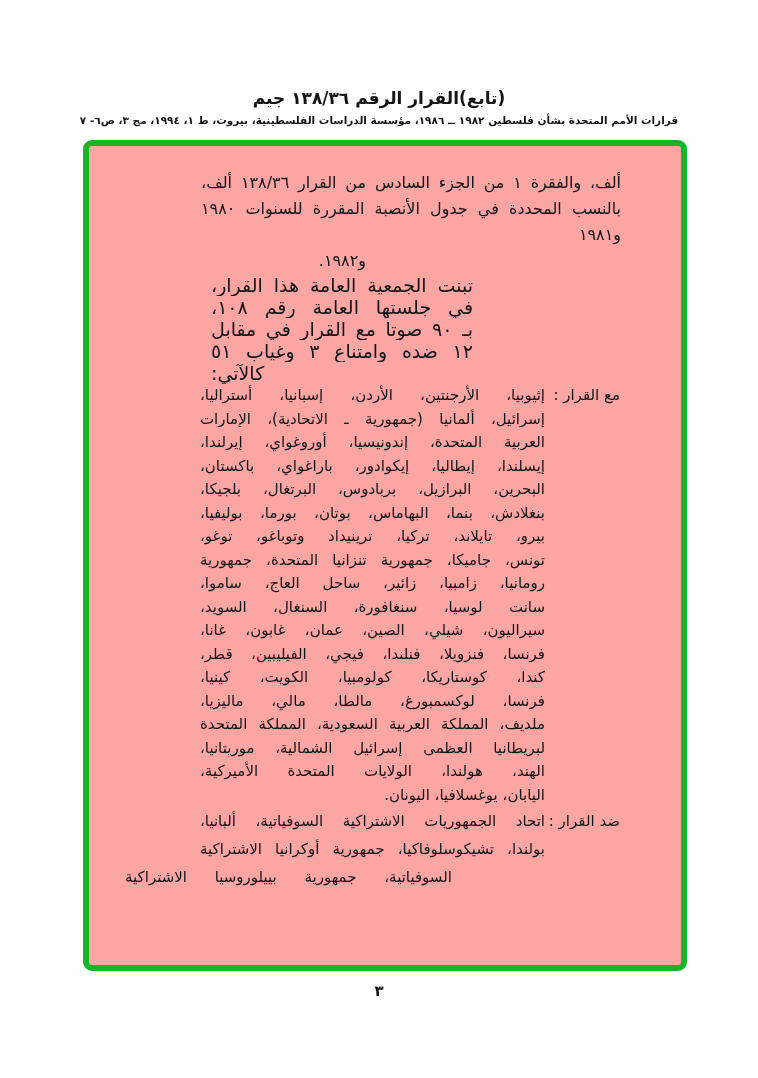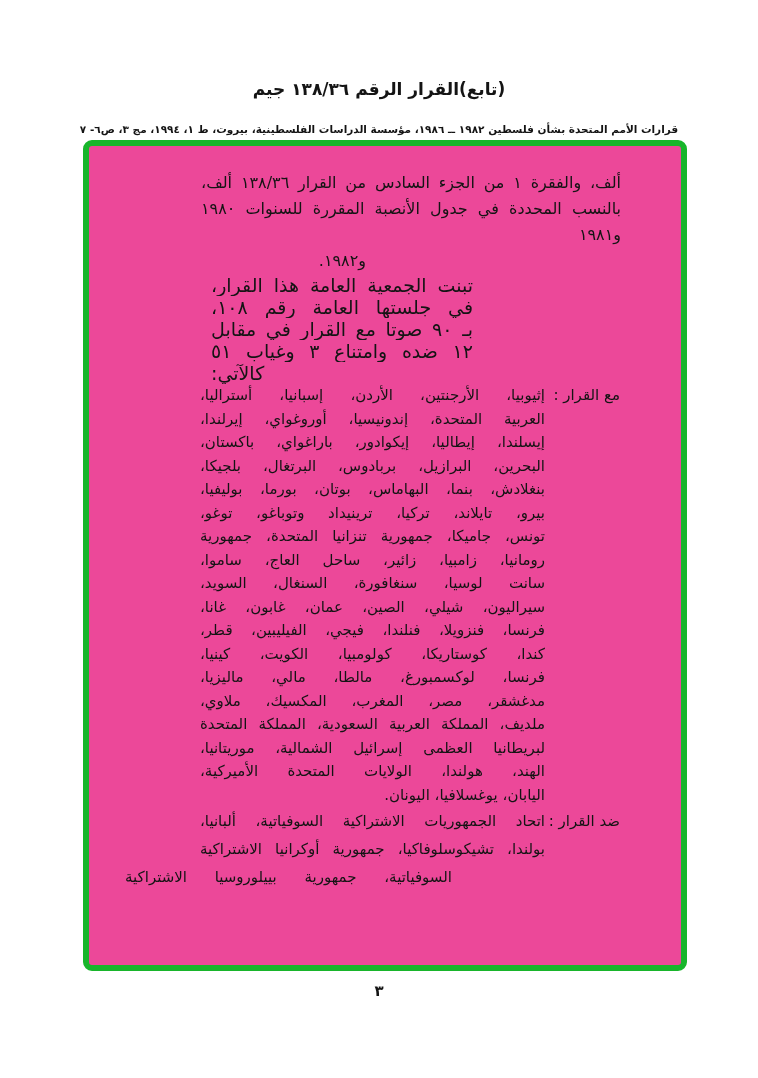--- a/index.html
+++ b/index.html
@@ -5,30 +5,30 @@
   html,body{margin:0;padding:0;}
   body{
     position:relative;
     width:758px;height:1078px;
     background:#ffffff;
     color:#141414;
     font-family:"DejaVu Sans", sans-serif;
     overflow:hidden;
   }
   .header{position:absolute;top:78px;left:0;width:758px;text-align:center;direction:rtl;}
-  .doc-title{font-weight:bold;font-size:17px;line-height:22px;letter-spacing:0;}
-  .doc-subtitle{font-weight:bold;font-size:10.5px;line-height:14px;margin-top:22px;white-space:nowrap;}
+  .doc-title{font-weight:bold;font-size:17px;line-height:22px;letter-spacing:0;margin-top:9px;}
+  .doc-subtitle{font-weight:bold;font-size:10.5px;line-height:14px;margin-top:4px;white-space:nowrap;}
 
   .doc-box{
     position:absolute;left:83px;top:140px;
     width:592px;height:819px;
     border:6px solid #18b52b;
     border-radius:9px;
     direction:rtl;
-    background:#ec4899;
+    background:#fca5a5;
   }
   .jline{text-align:justify;text-align-last:justify;overflow:hidden;}
 
   .para1{margin:24px 60px 0 0;width:420px;font-size:16px;line-height:26px;}
   .para1 .tail{text-align:right;text-align-last:right;margin-right:255px;}
 
   .para2{margin:0 208px 0 0;width:262px;font-size:19px;line-height:22px;}
   .para2 .tail{text-align:right;text-align-last:left;}
 
   .vote-section{position:relative;margin:0 61px 0 0;width:420px;font-size:15px;}
@@ -67,33 +67,33 @@
     <div class="jline">في جلستها العامة رقم ١٠٨،</div>
     <div class="jline">بـ ٩٠ صوتا مع القرار في مقابل</div>
     <div class="jline">١٢ ضده وامتناع ٣ وغياب ٥١</div>
     <div class="jline tail">كالآتي:</div>
   </div>
 
   <div class="vote-section vote-with">
     <div class="vote-label">مع القرار :</div>
     <div class="vote-lines">
       <div class="jline">إثيوبيا، الأرجنتين، الأردن، إسبانيا، أستراليا،</div>
+      <div class="jline">إسرائيل، ألمانيا (جمهورية ـ الاتحادية)، الإمارات</div>
       <div class="jline">العربية المتحدة، إندونيسيا، أوروغواي، إيرلندا،</div>
       <div class="jline">إيسلندا، إيطاليا، إيكوادور، باراغواي، باكستان،</div>
       <div class="jline">البحرين، البرازيل، بربادوس، البرتغال، بلجيكا،</div>
       <div class="jline">بنغلادش، بنما، البهاماس، بوتان، بورما، بوليفيا،</div>
       <div class="jline">بيرو، تايلاند، تركيا، ترينيداد وتوباغو، توغو،</div>
       <div class="jline">تونس، جاميكا، جمهورية تنزانيا المتحدة، جمهورية</div>
       <div class="jline">رومانيا، زامبيا، زائير، ساحل العاج، ساموا،</div>
       <div class="jline">سانت لوسيا، سنغافورة، السنغال، السويد،</div>
       <div class="jline">سيراليون، شيلي، الصين، عمان، غابون، غانا،</div>
       <div class="jline">فرنسا، فنزويلا، فنلندا، فيجي، الفيليبين، قطر،</div>
       <div class="jline">كندا، كوستاريكا، كولومبيا، الكويت، كينيا،</div>
       <div class="jline">فرنسا، لوكسمبورغ، مالطا، مالي، ماليزيا،</div>
-      <div class="jline">مدغشقر، مصر، المغرب، المكسيك، ملاوي،</div>
       <div class="jline">ملديف، المملكة العربية السعودية، المملكة المتحدة</div>
       <div class="jline">لبريطانيا العظمى إسرائيل الشمالية، موريتانيا،</div>
       <div class="jline">الهند، هولندا، الولايات المتحدة الأميركية،</div>
       <div class="jline tail">اليابان، يوغسلافيا، اليونان.</div>
     </div>
   </div>
 
   <div class="vote-section vote-against">
     <div class="vote-label">ضد القرار :</div>
     <div class="vote-lines">

